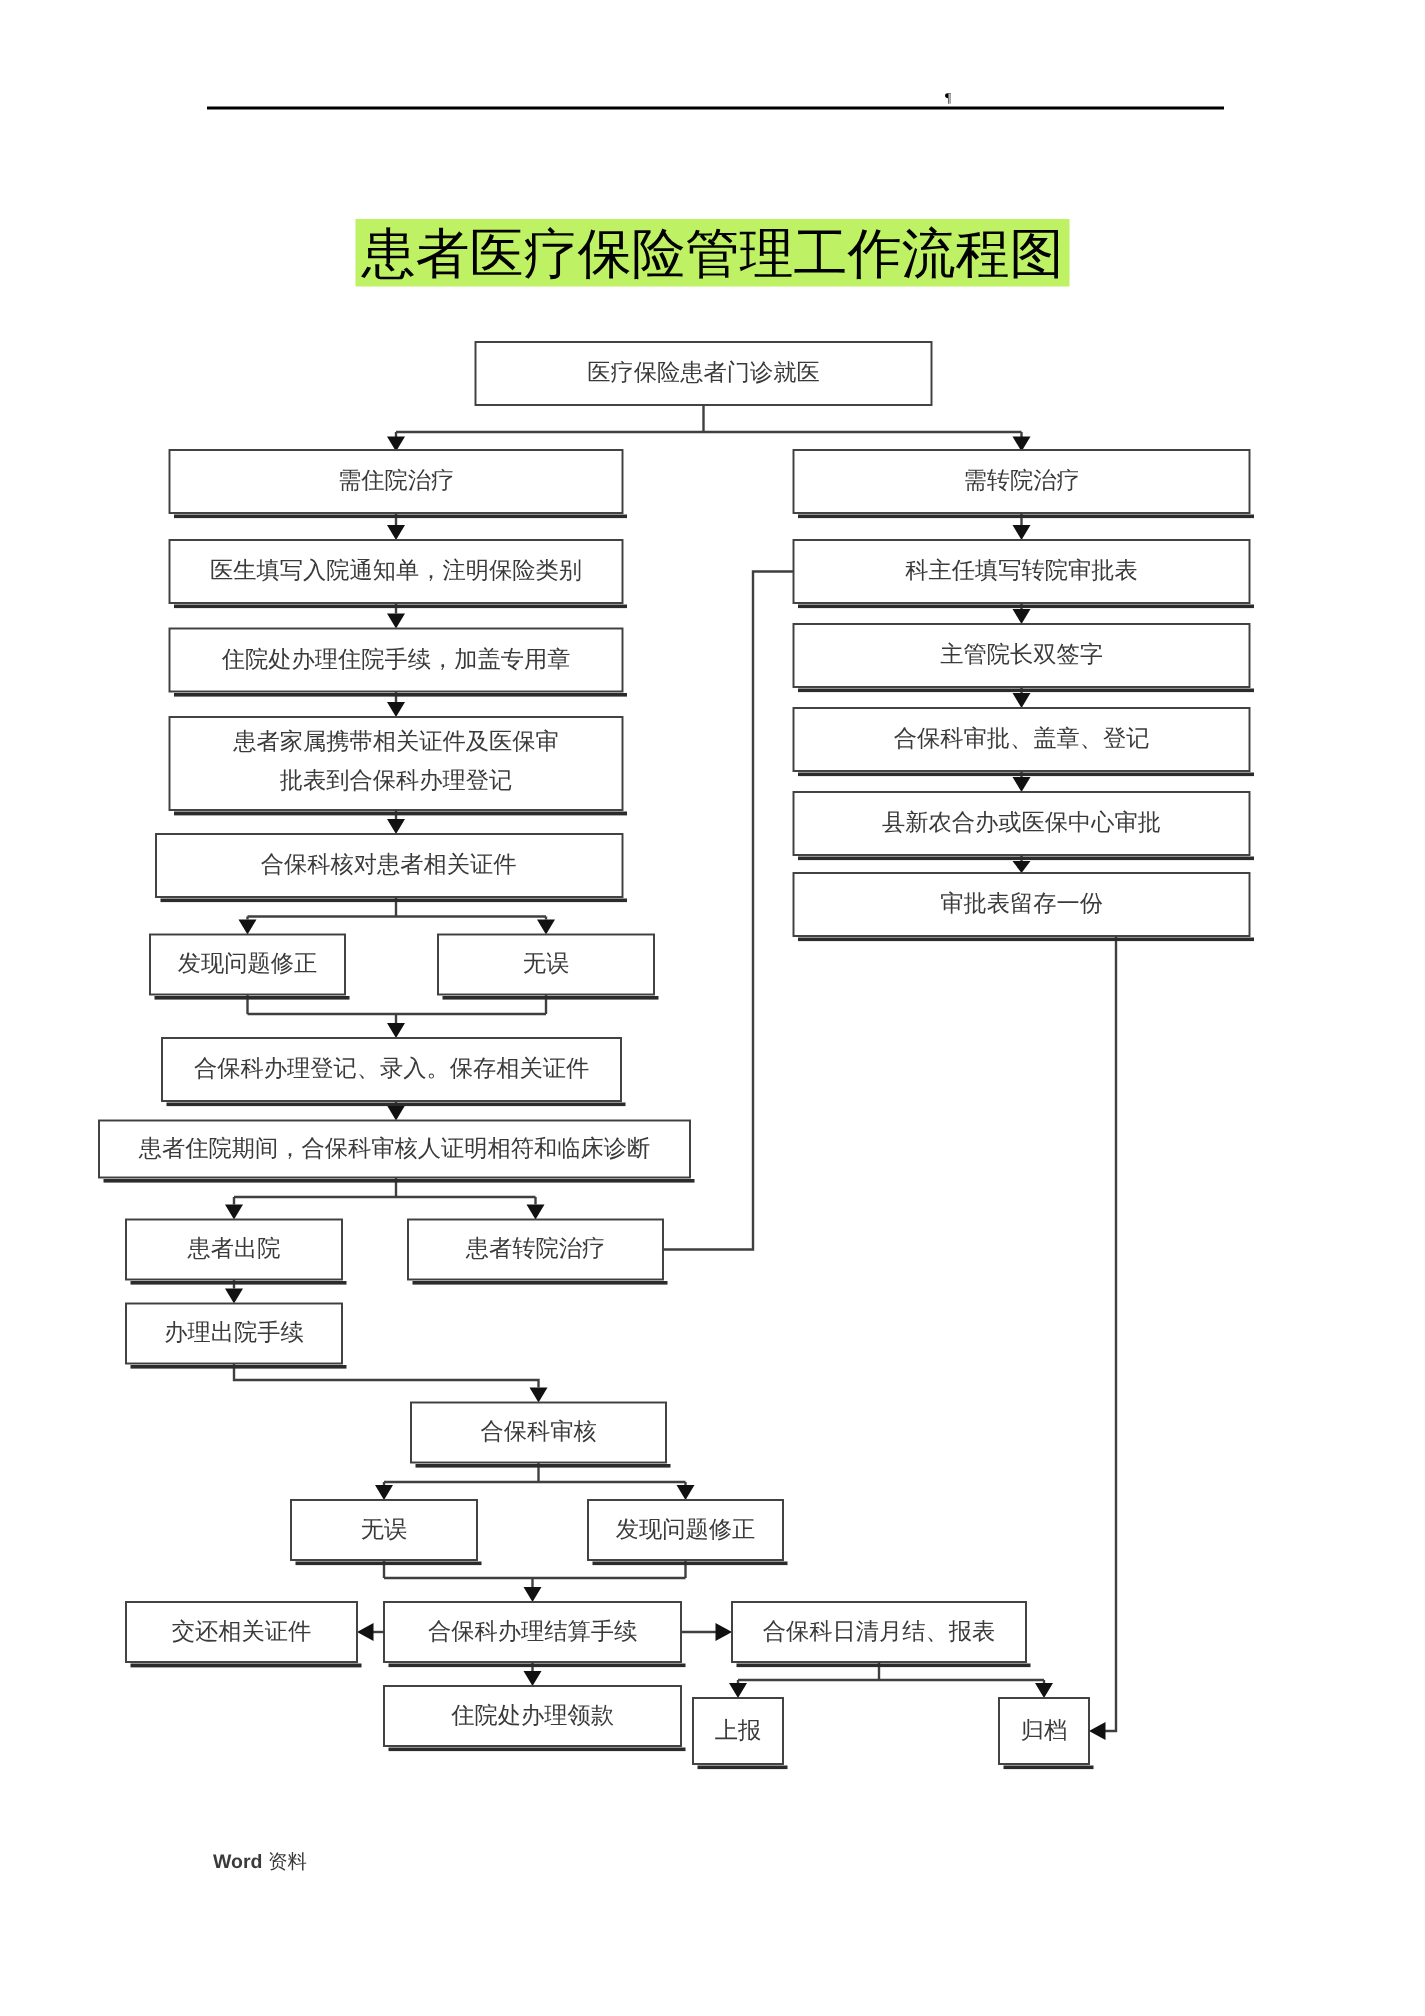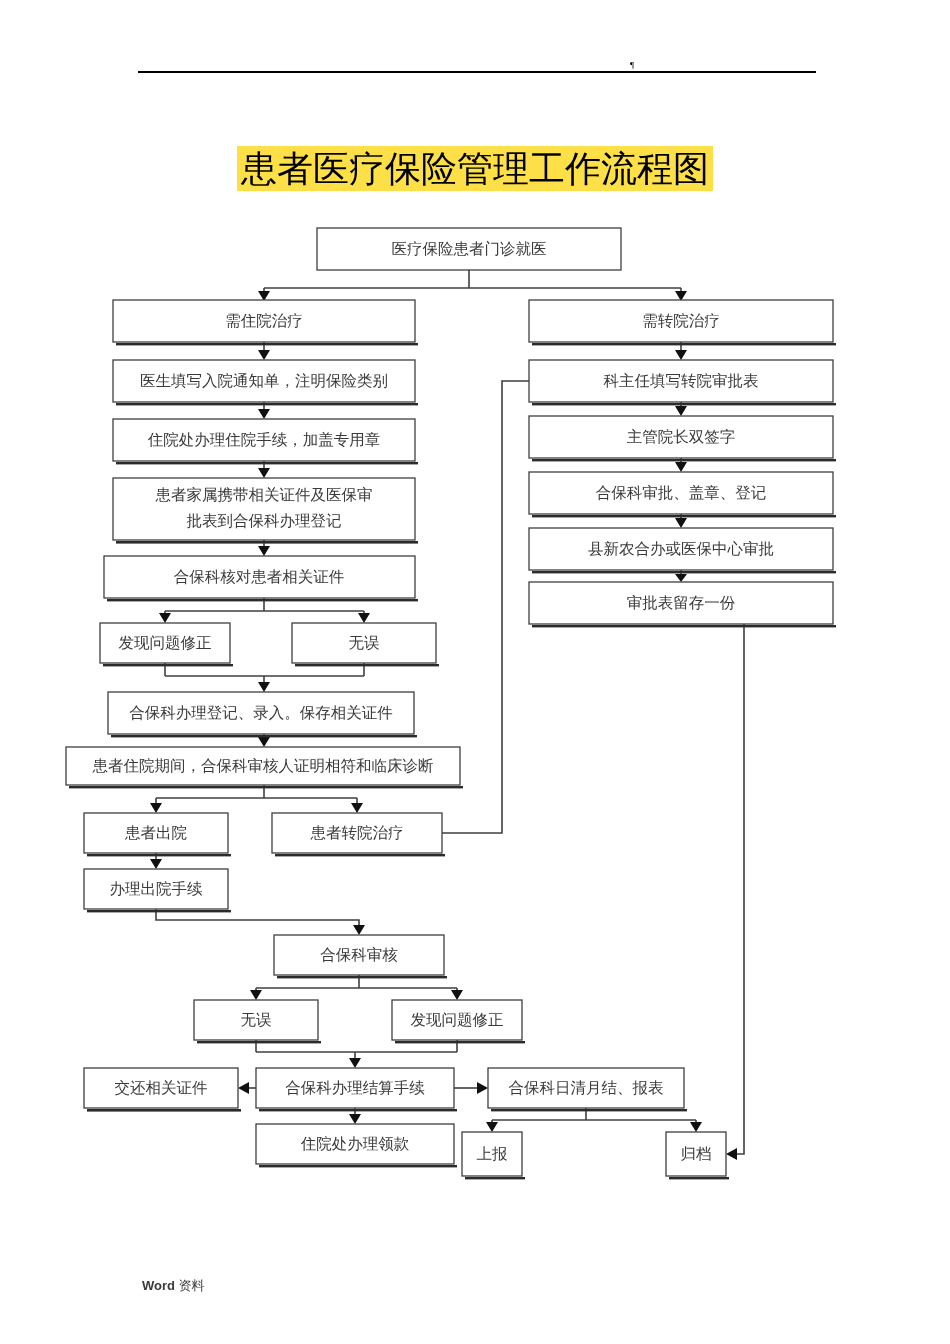--- a/index.html
+++ b/index.html
@@ -41,27 +41,27 @@
     width: 950px;
     text-align: center;
     font-size: 36px;
     font-weight: normal;
     line-height: 46px;
     letter-spacing: 0px;
     color: #000000;
     font-family: "Liberation Sans", "DejaVu Sans", sans-serif;
   }
   #title span.hl {
-    background: #fde047;
+    background: #bef264;
     padding: 2px 4px;
   }
   #footer {
     position: absolute;
     left: 142px;
-    top: 1277px;
+    top: 1232px;
     font-size: 13px;
     color: #3b3b3b;
     font-family: "Liberation Sans", "DejaVu Sans", sans-serif;
   }
   #footer .w {
     font-weight: bold;
   }
   svg.flow {
     position: absolute;
     left: 0;

